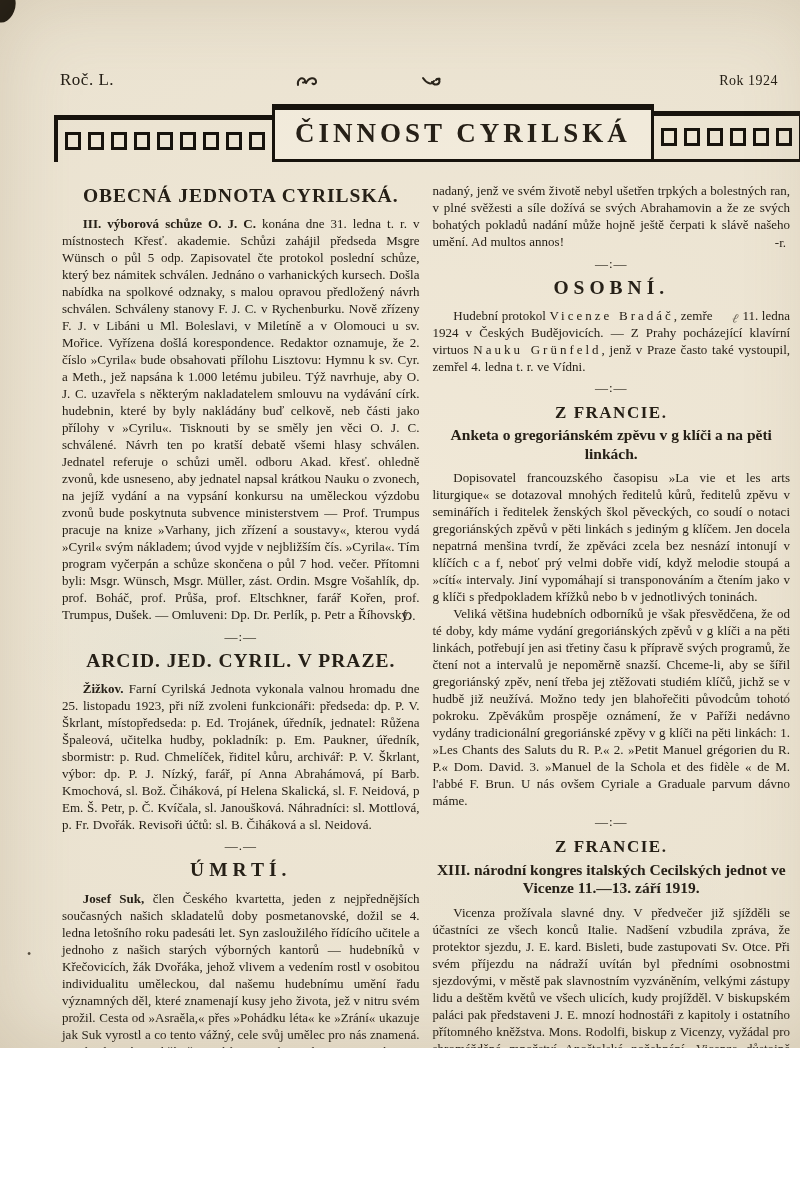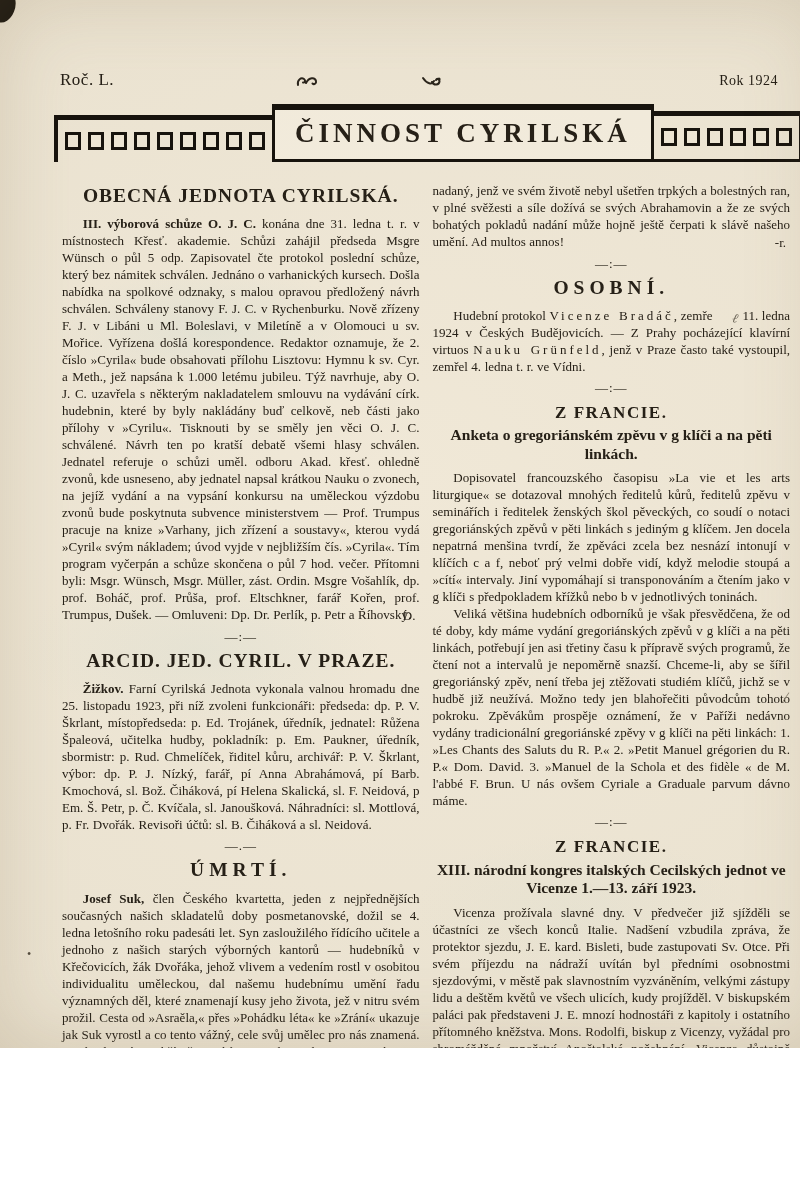--- a/index.html
+++ b/index.html
@@ -118,21 +118,21 @@
         <div class="sep">—:—</div>
         <div class="h h1 ls">OSOBNÍ.</div>
         <p class="para"><span class="">Hudební protokol </span><span class=" sp">Vicenze Bradáč</span><span class="">, zemře</span><span class=" pencil">ℓ</span><span class=""> 11. ledna 1924 v Českých Budějovicích. — Z Prahy pocházející klavírní virtuos </span><span class=" sp">Nauku Grünfeld</span><span class="">, jenž v Praze často také vystoupil, zemřel 4. ledna t. r. ve Vídni.</span></p>
         <div class="sep">—:—</div>
         <div class="h h2">Z FRANCIE.</div>
         <div class="h h3">Anketa o gregoriánském zpěvu v g klíči a na pěti linkách.</div>
         <p class="para"><span class="">Dopisovatel francouzského časopisu »La vie et les arts liturgique« se dotazoval mnohých ředitelů kůrů, ředitelů zpěvu v seminářích i ředitelek ženských škol pěveckých, co soudí o notaci gregoriánských zpěvů v pěti linkách s jediným g klíčem. Jen docela nepatrná menšina tvrdí, že zpěváci zcela bez nesnází intonují v klíčích c a f, neboť prý velmi dobře vidí, když melodie stoupá a »cítí« intervaly. Jiní vypomáhají si transponováním a čtením jako v g klíči s předpokladem křížků nebo b v jednotlivých toninách.</span></p>
         <p class="para"><span class="">Veliká většina hudebních odborníků je však přesvědčena, že od té doby, kdy máme vydání gregoriánských zpěvů v g klíči a na pěti linkách, potřebují jen asi třetiny času k přípravě svých programů, že čtení not a intervalů je nepoměrně snazší. Chceme-li, aby se šířil gregoriánský zpěv, není třeba jej ztěžovati studiém klíčů, jichž se v hudbě již neužívá. Možno tedy jen blahořečiti původcům tohoto pokroku. Zpěvákům prospěje oznámení, že v Paříži nedávno vydány tradicionální gregoriánské zpěvy v g klíči na pěti linkách: 1. »Les Chants des Saluts du R. P.« 2. »Petit Manuel grégorien du R. P.« Dom. David. 3. »Manuel de la Schola et des fidèle « de M. l'abbé F. Brun. U nás ovšem Cyriale a Graduale parvum dávno máme.</span></p>
         <div class="sep">—:—</div>
         <div class="h h2">Z FRANCIE.</div>
-        <div class="h h3">XIII. národní kongres italských Cecilských jednot ve Vicenze 1.—13. září 1923.</div>
+        <div class="h h3">XIII. národní kongres italských Cecilských jednot ve Vicenze 11.—13. září 1919.</div>
         <p class="para"><span class="">Vicenza prožívala slavné dny. V předvečer již sjížděli se účastníci ze všech konců Italie. Nadšení vzbudila zpráva, že protektor sjezdu, J. E. kard. Bisleti, bude zastupovati Sv. Otce. Při svém příjezdu na nádraží uvítán byl předními osobnostmi sjezdovými, v městě pak slavnostním vyzváněním, velkými zástupy lidu a deštěm květů ve všech ulicích, kudy projížděl. V biskupském paláci pak představeni J. E. mnozí hodnostáři z kapitoly i ostatního přítomného kněžstva. Mons. Rodolfi, biskup z Vicenzy, vyžádal pro shromážděné množství Apoštolské požehnání. Vicenza důstojně uvítala zástupce sv. Otce.</span></p>
       </div>
   </div>
 
   <div class="pageno">13</div>
   <span class="mark-slash">/</span>
   <span class="mark-dot">•</span>
 </div>
 
 </body></html>

